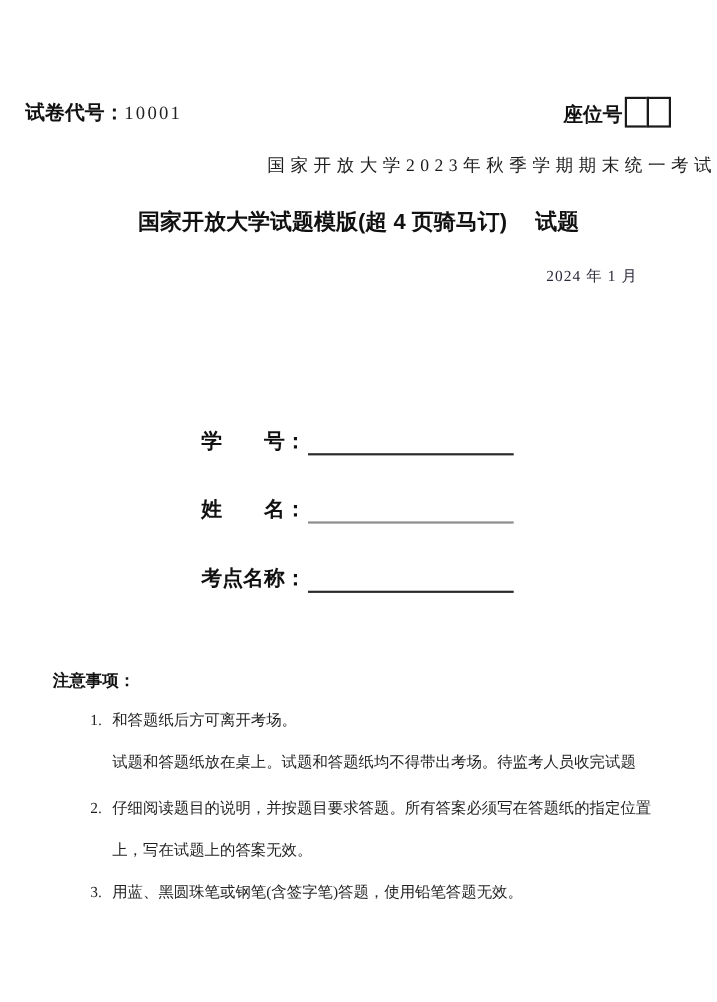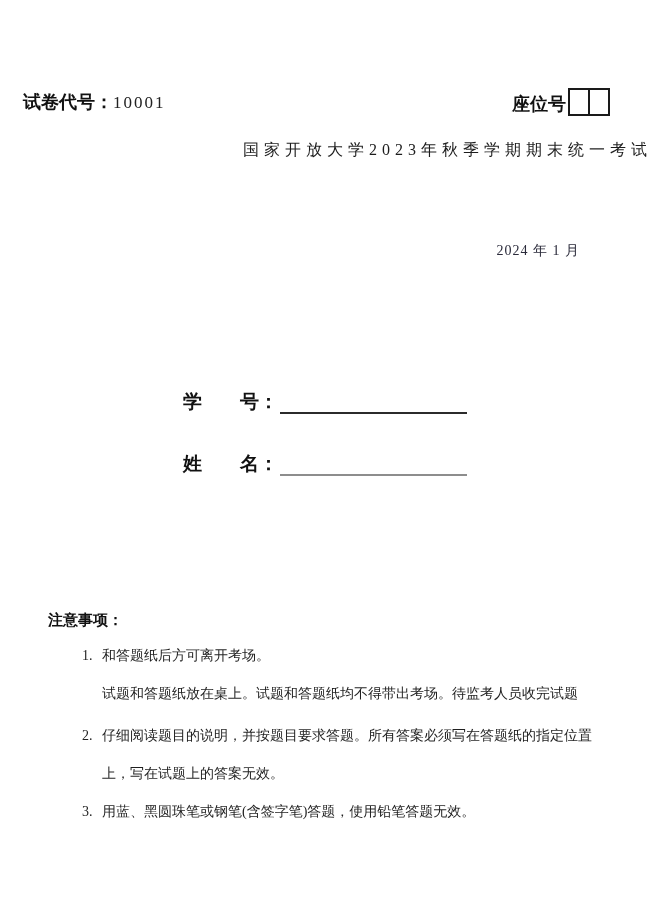--- a/index.html
+++ b/index.html
@@ -175,33 +175,38 @@
   <div class="seat">
     <span class="bold-label">座位号</span>
     <span class="seat-boxes">
       <span class="seat-box"></span>
       <span class="seat-box"></span>
     </span>
   </div>
 
   <div class="session">国家开放大学2023年秋季学期期末统一考试</div>
 
+  <h1 class="title">国家开放大学试题模版(超 4 页骑马订)　 试题</h1>
 
   <div class="date">2024 年 1 月</div>
 
   <div class="form-row" id="row-student-id">
     <span class="f-label"><span class="f-just">学号</span><span>：</span></span>
     <span class="f-line"></span>
   </div>
 
   <div class="form-row" id="row-name">
     <span class="f-label"><span class="f-just">姓名</span><span>：</span></span>
     <span class="f-line gray"></span>
   </div>
 
+  <div class="form-row" id="row-site">
+    <span class="f-label"><span class="f-just">考点名称</span><span>：</span></span>
+    <span class="f-line"></span>
+  </div>
 
   <div class="notices">
     <div class="notices-heading">注意事项：</div>
 
     <div class="notice-item first">
       <span class="n-num">1.</span>
       <div class="n-lines">
         <div class="n-line">和答题纸后方可离开考场。</div>
         <div class="n-line">试题和答题纸放在桌上。试题和答题纸均不得带出考场。待监考人员收完试题</div>
       </div>

